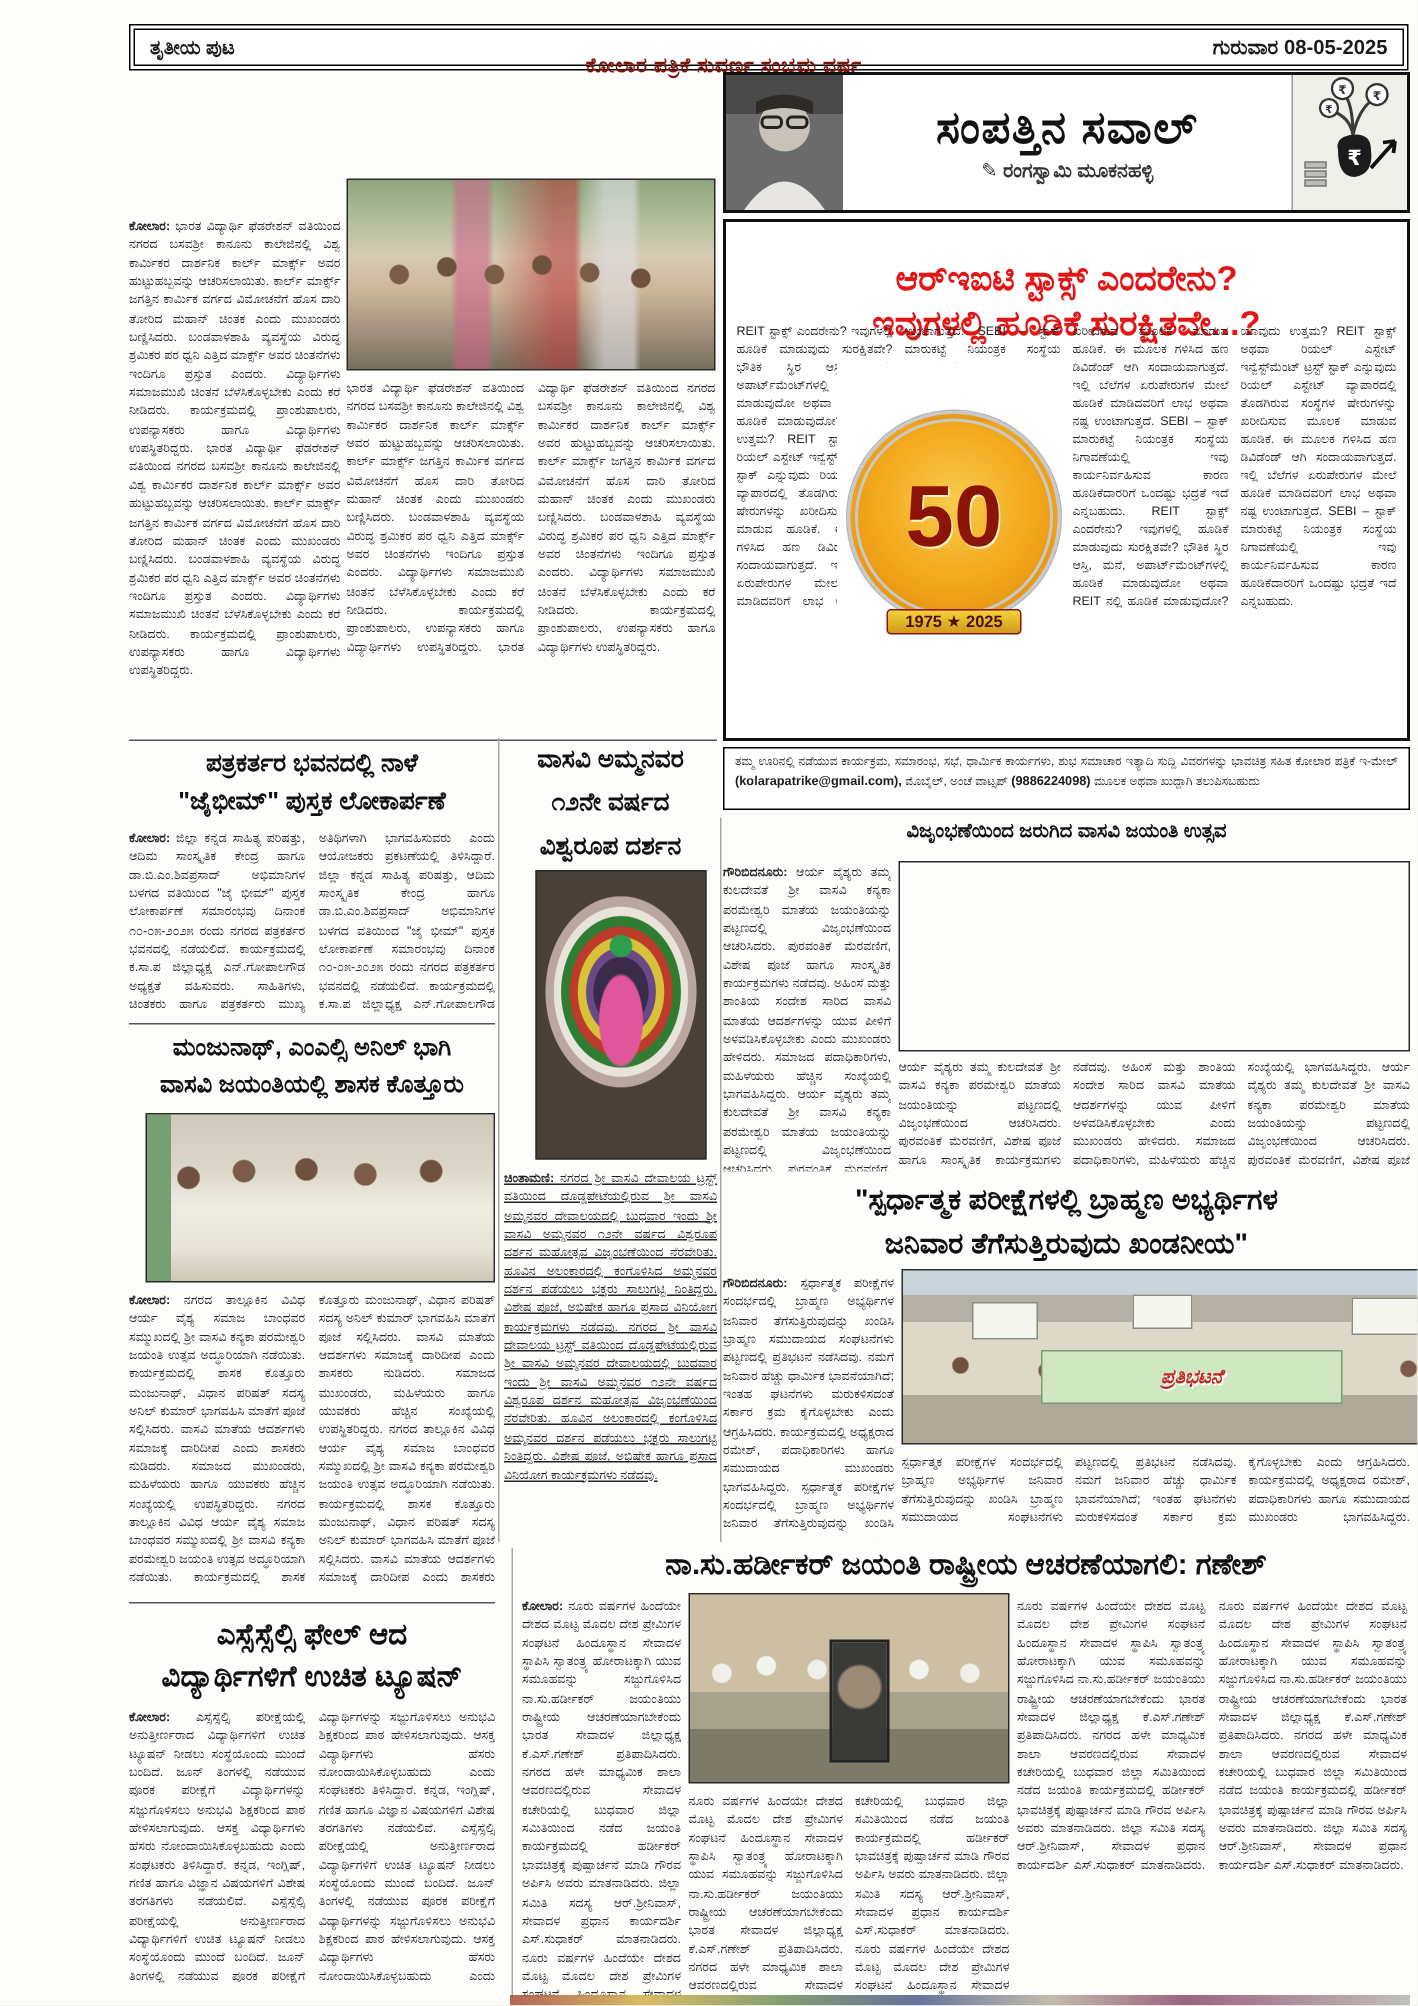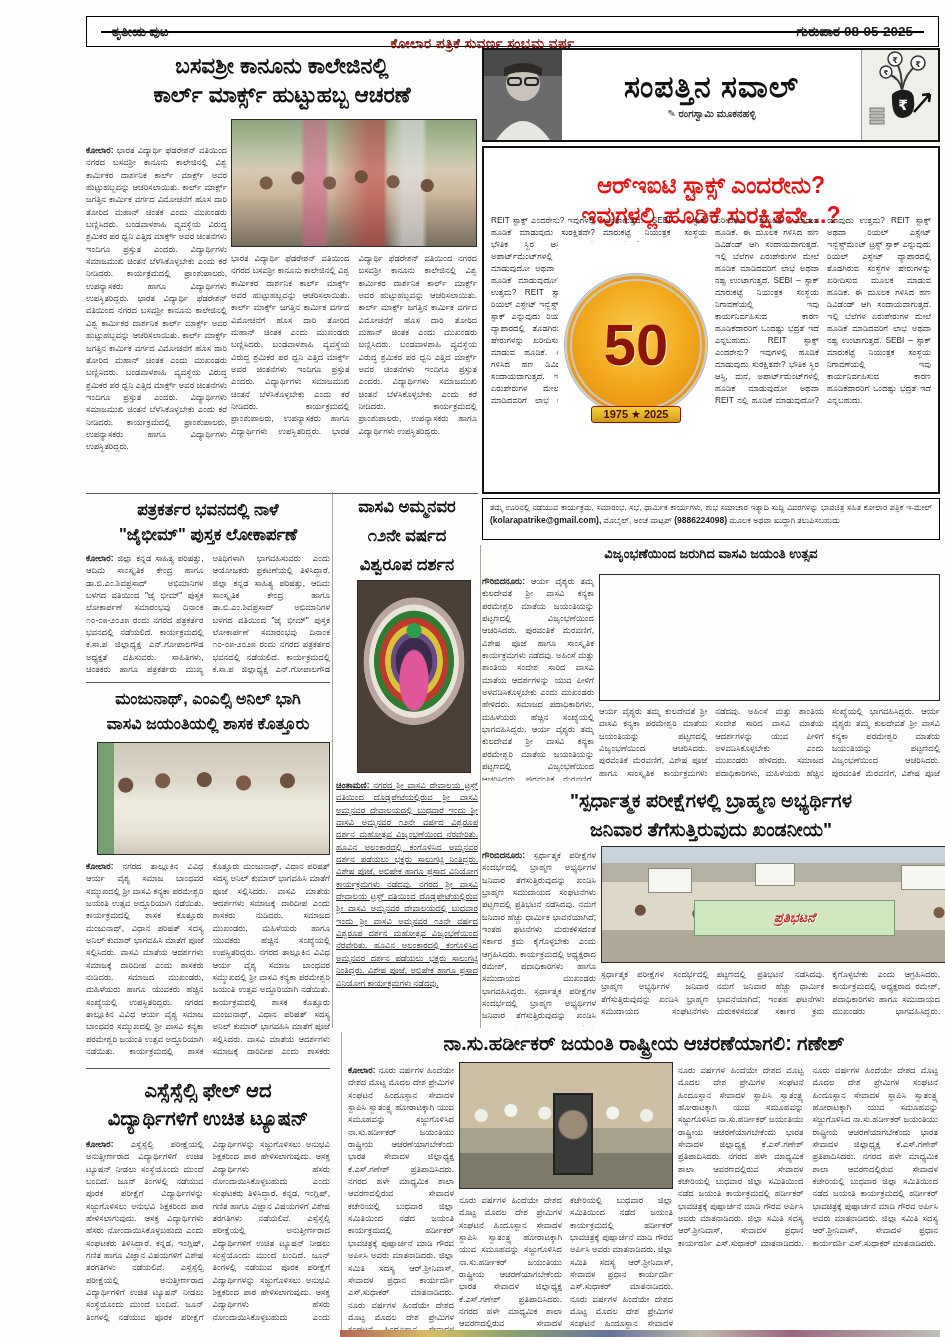--- a/index.html
+++ b/index.html
@@ -1,20 +1,20 @@
 <!DOCTYPE html>
 <html style="--banner-maroon: #7d140c; --headline-red: #e31515; --logo-orange: #f2a71b;"><head>
 <meta charset="utf-8">
 <style>
   html,body{margin:0;padding:0;background:#e8e8e4;}
   body{font-family:"Liberation Sans","DejaVu Sans",sans-serif;}
   #page{position:relative;width:945px;height:1337px;margin:0 auto;background:#fdfdfb;overflow:hidden;color:#1b1b1b;}
 
   
-  #topbar{position:absolute;left:86px;top:16px;width:853px;height:31px;border:1px solid #000;padding:14px;box-sizing:border-box;background:#fff;}
+  #topbar{position:absolute;left:86px;top:16px;width:853px;height:31px;border:1px solid #000;padding:2px;box-sizing:border-box;background:#fff;}
   #topbar .inner{border:1px solid #000;height:100%;display:flex;align-items:center;justify-content:space-between;padding:0 10px;font-weight:bold;box-sizing:border-box;}
   #page-label{font-size:13px;}
   #banner{color:var(--banner-maroon,#7d140c);font-size:13.5px;letter-spacing:.5px;margin-top:24px;}
   #date{font-size:13.5px;}
 
   
   .hl{position:absolute;font-weight:bold;text-align:center;margin:0;color:#101010;}
   .hl span{display:block;}
   .body-block{position:absolute;overflow:hidden;font-size:8.4px;line-height:1.47;text-align:justify;color:#232323;}
   .dateline{font-weight:bold;}
@@ -67,21 +67,21 @@
       radial-gradient(ellipse 18% 22% at 50% 52%, #e0569a 0 70%, transparent 75%),
       radial-gradient(ellipse 62% 46% at 50% 42%, #3a2b4a 0 26%, #6a4a86 27% 33%, #d8c23a 34% 41%, #bc3b2a 42% 49%, #2f7d32 50% 57%, #e8e4da 58% 64%, #b9a6a0 65% 72%, #4a4038 73% 100%),
       #3b322c;}
   #e-body{left:336px;top:779px;width:142px;height:247px;text-decoration:underline;}
 
   
   #masthead{position:absolute;left:482px;top:48px;width:458px;height:94px;border:2px solid #111;background:#fff;display:flex;box-sizing:border-box;}
   #author-photo{width:78px;height:100%;flex:none;}
   #mast-center{flex:1;display:flex;flex-direction:column;align-items:center;justify-content:center;}
   #mast-title{font-size:30px;font-weight:bold;color:#111;letter-spacing:1px;}
-  #mast-byline{margin-top:3px;font-size:10px;font-weight:bold;color:#333;}
+  #mast-byline{margin-top:3px;font-size:13px;font-weight:bold;color:#333;}
   #plant-box{width:76px;height:100%;flex:none;border-left:1px solid #999;background:#f2f2ee;}
 
   
   #reit-box{position:absolute;left:482px;top:146px;width:458px;height:348px;border:2px solid #111;background:#fff;box-sizing:border-box;}
   #reit-hl{position:absolute;left:0;right:0;top:4px;text-align:center;font-weight:bold;color:var(--headline-red,#e31515);font-size:23px;line-height:1.3;}
   #reit-body{position:absolute;left:7px;right:7px;top:66px;bottom:6px;column-count:4;column-gap:8px;font-size:8.3px;line-height:1.45;text-align:justify;overflow:hidden;color:#232323;}
   #anniv{position:absolute;left:74px;top:94px;width:156px;height:212px;background:#fff;display:flex;flex-direction:column;align-items:center;justify-content:center;}
   #anniv .circle{width:128px;height:128px;border-radius:50%;border:7px double #c9c9c9;outline:1px solid #b5b5b5;background:radial-gradient(circle at 50% 42%, #f8cb4e 0%, var(--logo-orange,#f2a71b) 55%, #dd880e 100%);display:flex;align-items:center;justify-content:center;}
   #anniv .fifty{font-size:58px;font-weight:bold;color:#8b1408;text-shadow:1px 1px 0 #fff3c0;}
   #anniv .ribbon{margin-top:-10px;background:linear-gradient(#f5d23a,#d19a1a);border:1px solid #8b1408;color:#4a0f06;font-weight:bold;font-size:11px;padding:1px 12px;border-radius:3px;z-index:2;}
@@ -144,24 +144,20 @@
 <div id="page">
 
   <header id="topbar">
     <div class="inner">
       <span id="page-label">ತೃತೀಯ ಪುಟ</span>
       <span id="banner">ಕೋಲಾರ ಪತ್ರಿಕೆ ಸುವರ್ಣ ಸಂಭ್ರಮ ವರ್ಷ</span>
       <span id="date">ಗುರುವಾರ 08-05-2025</span>
     </div>
   </header>
 
-  <h2 class="hl" id="hl-karl">
-    <span>ಬಸವಶ್ರೀ ಕಾನೂನು ಕಾಲೇಜಿನಲ್ಲಿ</span>
-    <span>ಕಾರ್ಲ್ ಮಾರ್ಕ್ಸ್ ಹುಟ್ಟುಹಬ್ಬ ಆಚರಣೆ</span>
-  </h2>
   <div class="photo" id="a-photo"></div>
   <div class="body-block" id="a-col1">
     <b class="dateline">ಕೋಲಾರ:</b>
     <span>ಭಾರತ ವಿದ್ಯಾರ್ಥಿ ಫೆಡರೇಶನ್ ವತಿಯಿಂದ ನಗರದ ಬಸವಶ್ರೀ ಕಾನೂನು ಕಾಲೇಜಿನಲ್ಲಿ ವಿಶ್ವ ಕಾರ್ಮಿಕರ ದಾರ್ಶನಿಕ ಕಾರ್ಲ್ ಮಾರ್ಕ್ಸ್ ಅವರ ಹುಟ್ಟುಹಬ್ಬವನ್ನು ಆಚರಿಸಲಾಯಿತು. ಕಾರ್ಲ್ ಮಾರ್ಕ್ಸ್ ಜಗತ್ತಿನ ಕಾರ್ಮಿಕ ವರ್ಗದ ವಿಮೋಚನೆಗೆ ಹೊಸ ದಾರಿ ತೋರಿದ ಮಹಾನ್ ಚಿಂತಕ ಎಂದು ಮುಖಂಡರು ಬಣ್ಣಿಸಿದರು. ಬಂಡವಾಳಶಾಹಿ ವ್ಯವಸ್ಥೆಯ ವಿರುದ್ಧ ಶ್ರಮಿಕರ ಪರ ಧ್ವನಿ ಎತ್ತಿದ ಮಾರ್ಕ್ಸ್ ಅವರ ಚಿಂತನೆಗಳು ಇಂದಿಗೂ ಪ್ರಸ್ತುತ ಎಂದರು. ವಿದ್ಯಾರ್ಥಿಗಳು ಸಮಾಜಮುಖಿ ಚಿಂತನೆ ಬೆಳೆಸಿಕೊಳ್ಳಬೇಕು ಎಂದು ಕರೆ ನೀಡಿದರು. ಕಾರ್ಯಕ್ರಮದಲ್ಲಿ ಪ್ರಾಂಶುಪಾಲರು, ಉಪನ್ಯಾಸಕರು ಹಾಗೂ ವಿದ್ಯಾರ್ಥಿಗಳು ಉಪಸ್ಥಿತರಿದ್ದರು. ಭಾರತ ವಿದ್ಯಾರ್ಥಿ ಫೆಡರೇಶನ್ ವತಿಯಿಂದ ನಗರದ ಬಸವಶ್ರೀ ಕಾನೂನು ಕಾಲೇಜಿನಲ್ಲಿ ವಿಶ್ವ ಕಾರ್ಮಿಕರ ದಾರ್ಶನಿಕ ಕಾರ್ಲ್ ಮಾರ್ಕ್ಸ್ ಅವರ ಹುಟ್ಟುಹಬ್ಬವನ್ನು ಆಚರಿಸಲಾಯಿತು. ಕಾರ್ಲ್ ಮಾರ್ಕ್ಸ್ ಜಗತ್ತಿನ ಕಾರ್ಮಿಕ ವರ್ಗದ ವಿಮೋಚನೆಗೆ ಹೊಸ ದಾರಿ ತೋರಿದ ಮಹಾನ್ ಚಿಂತಕ ಎಂದು ಮುಖಂಡರು ಬಣ್ಣಿಸಿದರು. ಬಂಡವಾಳಶಾಹಿ ವ್ಯವಸ್ಥೆಯ ವಿರುದ್ಧ ಶ್ರಮಿಕರ ಪರ ಧ್ವನಿ ಎತ್ತಿದ ಮಾರ್ಕ್ಸ್ ಅವರ ಚಿಂತನೆಗಳು ಇಂದಿಗೂ ಪ್ರಸ್ತುತ ಎಂದರು. ವಿದ್ಯಾರ್ಥಿಗಳು ಸಮಾಜಮುಖಿ ಚಿಂತನೆ ಬೆಳೆಸಿಕೊಳ್ಳಬೇಕು ಎಂದು ಕರೆ ನೀಡಿದರು. ಕಾರ್ಯಕ್ರಮದಲ್ಲಿ ಪ್ರಾಂಶುಪಾಲರು, ಉಪನ್ಯಾಸಕರು ಹಾಗೂ ವಿದ್ಯಾರ್ಥಿಗಳು ಉಪಸ್ಥಿತರಿದ್ದರು.</span>
   </div>
   <div class="body-block" id="a-cols">
     <span>ಭಾರತ ವಿದ್ಯಾರ್ಥಿ ಫೆಡರೇಶನ್ ವತಿಯಿಂದ ನಗರದ ಬಸವಶ್ರೀ ಕಾನೂನು ಕಾಲೇಜಿನಲ್ಲಿ ವಿಶ್ವ ಕಾರ್ಮಿಕರ ದಾರ್ಶನಿಕ ಕಾರ್ಲ್ ಮಾರ್ಕ್ಸ್ ಅವರ ಹುಟ್ಟುಹಬ್ಬವನ್ನು ಆಚರಿಸಲಾಯಿತು. ಕಾರ್ಲ್ ಮಾರ್ಕ್ಸ್ ಜಗತ್ತಿನ ಕಾರ್ಮಿಕ ವರ್ಗದ ವಿಮೋಚನೆಗೆ ಹೊಸ ದಾರಿ ತೋರಿದ ಮಹಾನ್ ಚಿಂತಕ ಎಂದು ಮುಖಂಡರು ಬಣ್ಣಿಸಿದರು. ಬಂಡವಾಳಶಾಹಿ ವ್ಯವಸ್ಥೆಯ ವಿರುದ್ಧ ಶ್ರಮಿಕರ ಪರ ಧ್ವನಿ ಎತ್ತಿದ ಮಾರ್ಕ್ಸ್ ಅವರ ಚಿಂತನೆಗಳು ಇಂದಿಗೂ ಪ್ರಸ್ತುತ ಎಂದರು. ವಿದ್ಯಾರ್ಥಿಗಳು ಸಮಾಜಮುಖಿ ಚಿಂತನೆ ಬೆಳೆಸಿಕೊಳ್ಳಬೇಕು ಎಂದು ಕರೆ ನೀಡಿದರು. ಕಾರ್ಯಕ್ರಮದಲ್ಲಿ ಪ್ರಾಂಶುಪಾಲರು, ಉಪನ್ಯಾಸಕರು ಹಾಗೂ ವಿದ್ಯಾರ್ಥಿಗಳು ಉಪಸ್ಥಿತರಿದ್ದರು. ಭಾರತ ವಿದ್ಯಾರ್ಥಿ ಫೆಡರೇಶನ್ ವತಿಯಿಂದ ನಗರದ ಬಸವಶ್ರೀ ಕಾನೂನು ಕಾಲೇಜಿನಲ್ಲಿ ವಿಶ್ವ ಕಾರ್ಮಿಕರ ದಾರ್ಶನಿಕ ಕಾರ್ಲ್ ಮಾರ್ಕ್ಸ್ ಅವರ ಹುಟ್ಟುಹಬ್ಬವನ್ನು ಆಚರಿಸಲಾಯಿತು. ಕಾರ್ಲ್ ಮಾರ್ಕ್ಸ್ ಜಗತ್ತಿನ ಕಾರ್ಮಿಕ ವರ್ಗದ ವಿಮೋಚನೆಗೆ ಹೊಸ ದಾರಿ ತೋರಿದ ಮಹಾನ್ ಚಿಂತಕ ಎಂದು ಮುಖಂಡರು ಬಣ್ಣಿಸಿದರು. ಬಂಡವಾಳಶಾಹಿ ವ್ಯವಸ್ಥೆಯ ವಿರುದ್ಧ ಶ್ರಮಿಕರ ಪರ ಧ್ವನಿ ಎತ್ತಿದ ಮಾರ್ಕ್ಸ್ ಅವರ ಚಿಂತನೆಗಳು ಇಂದಿಗೂ ಪ್ರಸ್ತುತ ಎಂದರು. ವಿದ್ಯಾರ್ಥಿಗಳು ಸಮಾಜಮುಖಿ ಚಿಂತನೆ ಬೆಳೆಸಿಕೊಳ್ಳಬೇಕು ಎಂದು ಕರೆ ನೀಡಿದರು. ಕಾರ್ಯಕ್ರಮದಲ್ಲಿ ಪ್ರಾಂಶುಪಾಲರು, ಉಪನ್ಯಾಸಕರು ಹಾಗೂ ವಿದ್ಯಾರ್ಥಿಗಳು ಉಪಸ್ಥಿತರಿದ್ದರು.</span>
   </div>
   <div class="hrule" id="hr1"></div>
 

